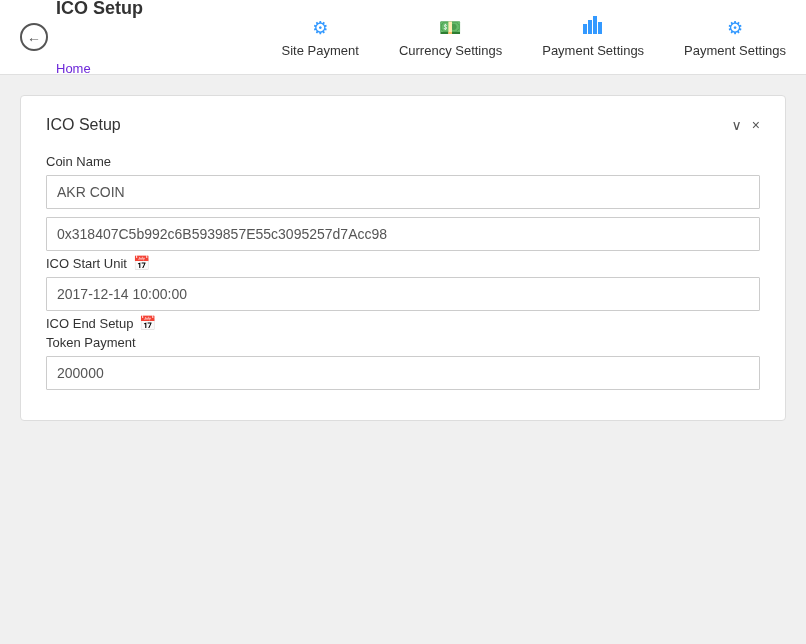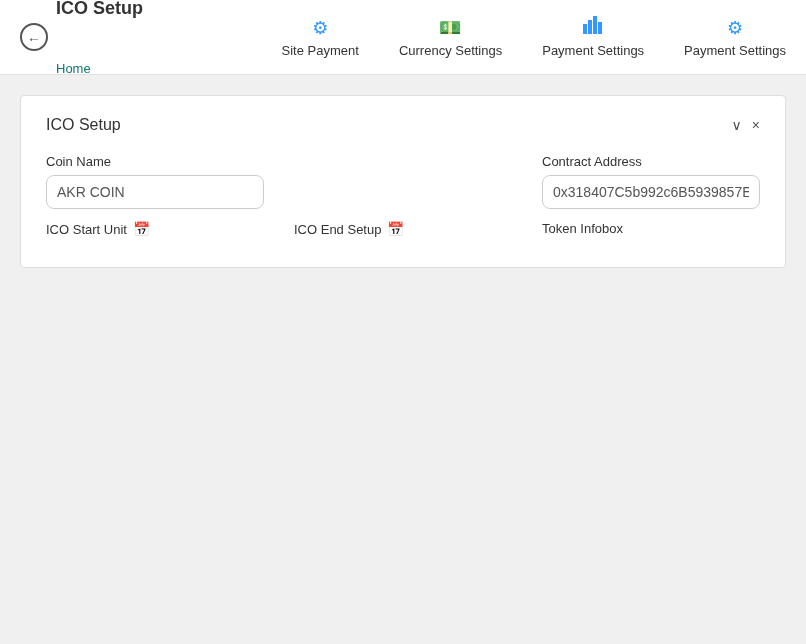--- a/index.html
+++ b/index.html
@@ -40,21 +40,21 @@
       display: flex;
       flex-direction: column;
     }
     .header-title {
       font-size: 18px;
       font-weight: bold;
       color: #333;
     }
     .header-breadcrumb {
       font-size: 13px;
-      color: #0f766e;
+      color: #6d28d9;
       margin-top: 42px;
     }
     .header-nav {
       display: flex;
       align-items: center;
       gap: 40px;
       margin-left: auto;
     }
     .nav-item {
       display: flex;
@@ -101,42 +101,42 @@
     }
     .card-ctrl-btn {
       cursor: pointer;
       color: #555;
       font-size: 14px;
     }
 
     
     .form-grid {
       display: grid;
-      grid-template-columns: 1fr 1fr 1fr;
-      gap: 12px 30px;
+      grid-template-columns: 1fr;
+      gap: 4px 30px;
     }
     .form-group {
       display: flex;
       flex-direction: column;
       gap: 6px;
     }
     .form-label {
       font-size: 13px;
       color: #333;
       display: flex;
       align-items: center;
       gap: 6px;
     }
     .calendar-icon {
       color: #cc4444;
       font-size: 14px;
     }
     .form-input {
       border: 1px solid #ccc;
-      border-radius: 8px;
+      border-radius: 1px;
       padding: 8px 10px;
       font-size: 14px;
       color: #555;
       width: 100%;
       outline: none;
     }
   </style>
 </head>
 <body>
 
@@ -193,36 +193,37 @@
       <div class="form-group">
         <label class="form-label">Coin Name</label>
         <input class="form-input" type="text" value="AKR COIN" style="">
       </div>
 
 
       <div class="form-group">
       </div>
 
       <div class="form-group">
-        <label class="form-label">Contract Address</label>
         <input class="form-input" type="text" value="0x318407C5b992c6B5939857E55c3095257d7Acc98" style="">
       </div>
 
       <div class="form-group">
         <label class="form-label">
           <span>ICO Start Unit</span>
           <span class="calendar-icon">📅</span>
         </label>
+        <input class="form-input" type="text" value="2017-12-14 10:00:00" style="">
       </div>
 
       <div class="form-group">
         <label class="form-label">
           <span>ICO End Setup</span>
           <span class="calendar-icon">📅</span>
         </label>
       </div>
 
       <div class="form-group">
-        <label class="form-label">Token Infobox</label>
+        <label class="form-label">Token Payment</label>
+        <input class="form-input" type="text" value="200000" style="">
       </div>
     </div>
   </div>
 </div>
 
 </body></html>

